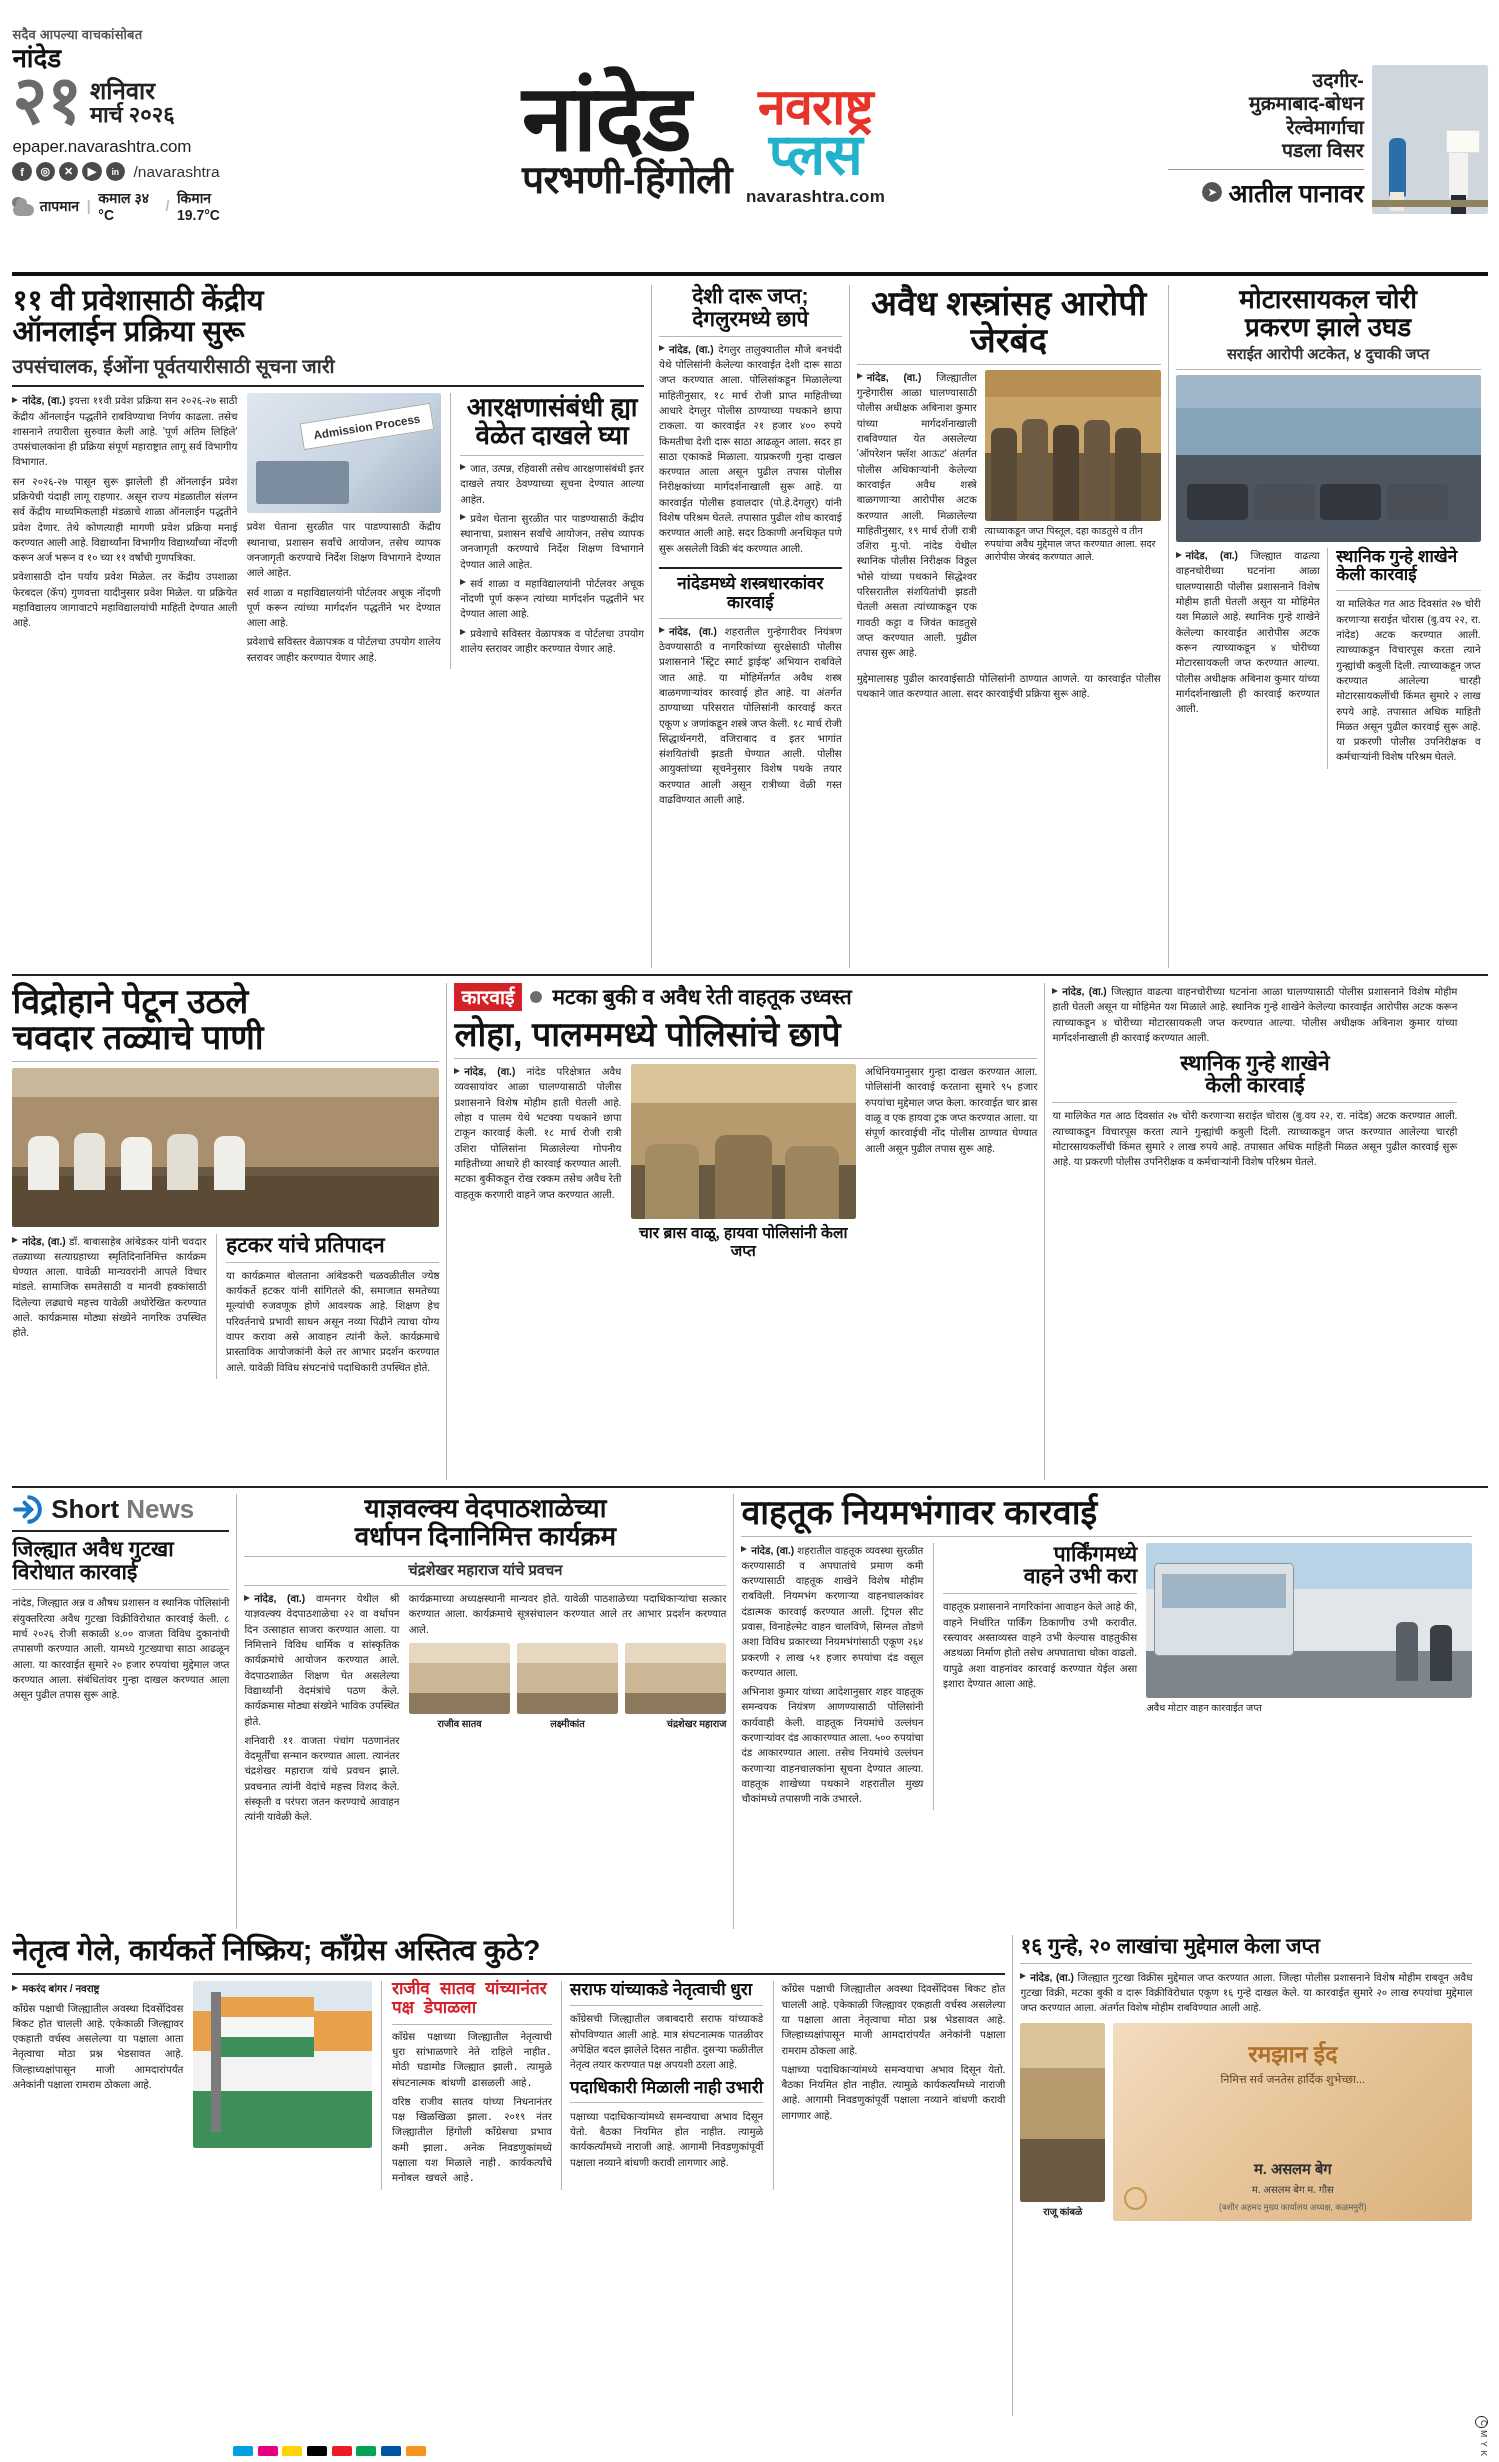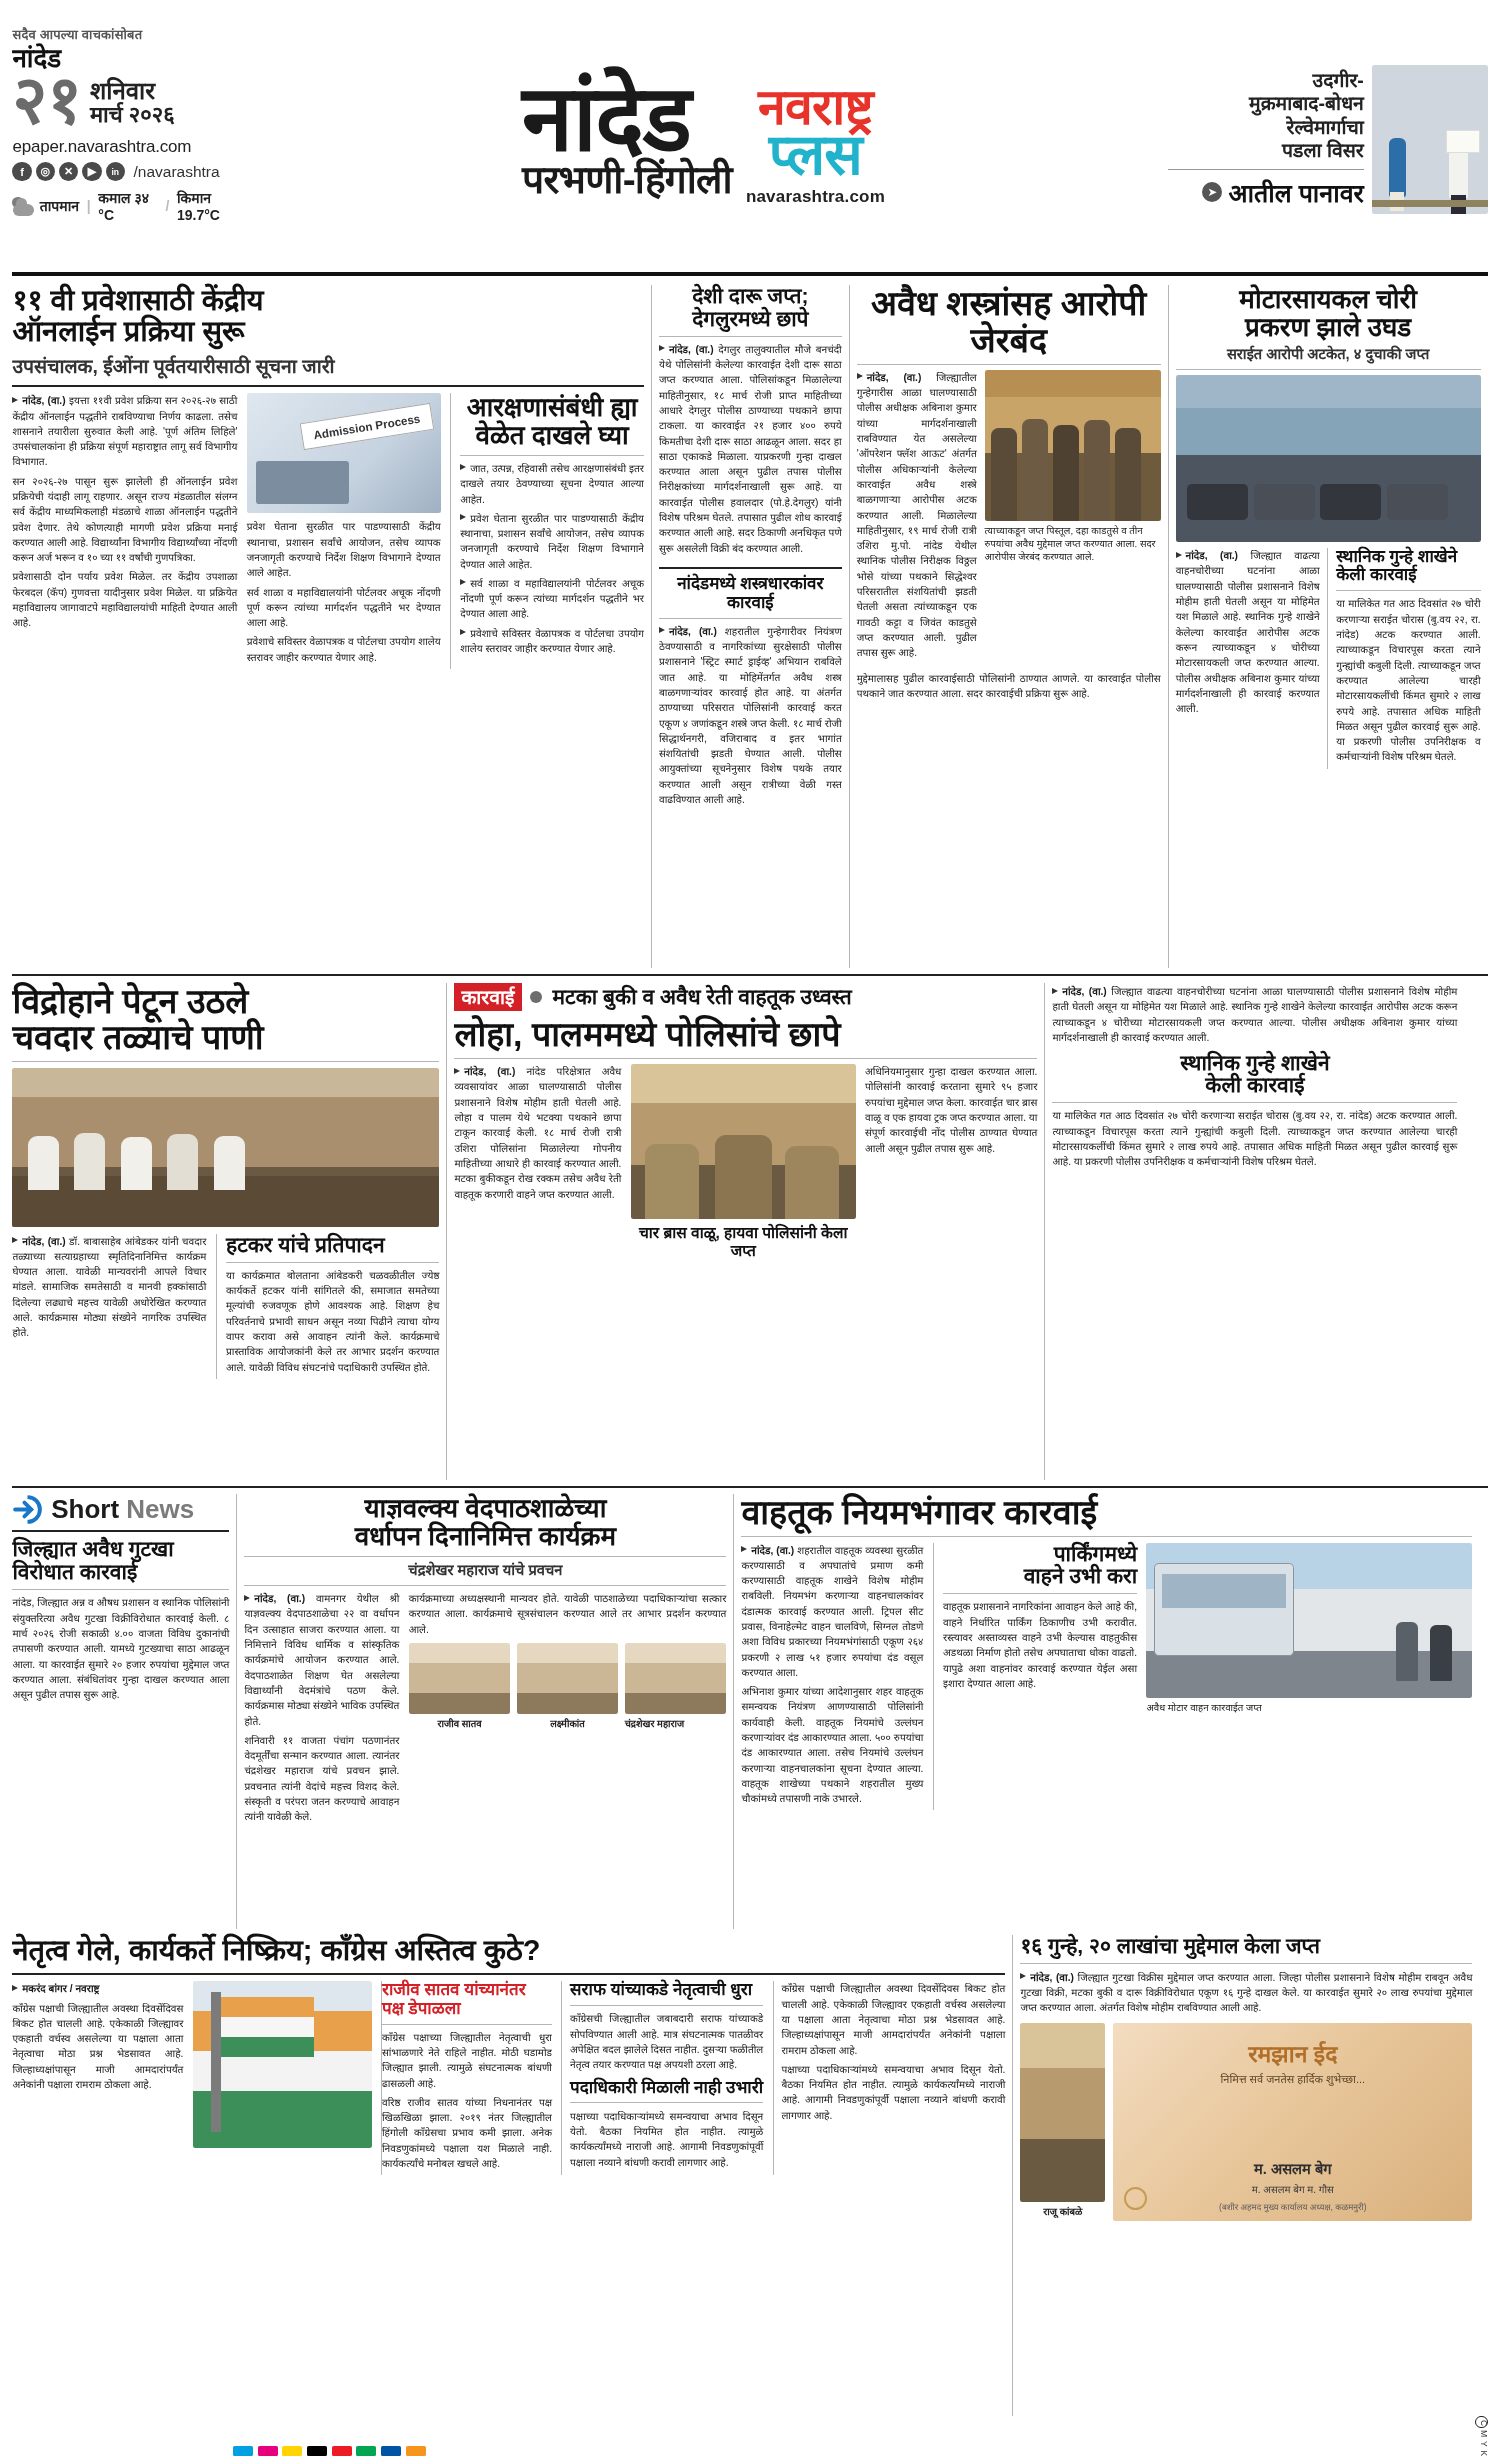--- a/index.html
+++ b/index.html
@@ -433,21 +433,21 @@
             <div style="flex:1;">
               <div class="photo p-faces" style="height:71px;"></div>
               <div class="cap" style="text-align:center;font-weight:700;">राजीव सातव</div>
             </div>
             <div style="flex:1;">
               <div class="photo p-faces" style="height:71px;"></div>
               <div class="cap" style="text-align:center;font-weight:700;">लक्ष्मीकांत</div>
             </div>
             <div style="flex:1;">
               <div class="photo p-faces" style="height:71px;"></div>
-              <div class="cap" style="text-align:left;font-weight:700;">चंद्रशेखर महाराज</div>
+              <div class="cap" style="text-align:right;font-weight:700;">चंद्रशेखर महाराज</div>
             </div>
           </div>
         </div>
       </div>
     </div>
 
     <div class="col" style="width:745px;">
       <div class="hl hl-lg">वाहतूक नियमभंगावर कारवाई</div>
       <div class="hr-thin"></div>
       <div style="display:flex;gap:9.3px;">
@@ -489,21 +489,21 @@
           <p>काँग्रेस पक्षाची जिल्ह्यातील अवस्था दिवसेंदिवस बिकट होत चालली आहे. एकेकाळी जिल्ह्यावर एकहाती वर्चस्व असलेल्या या पक्षाला आता नेतृत्वाचा मोठा प्रश्न भेडसावत आहे. जिल्हाध्यक्षांपासून माजी आमदारांपर्यंत अनेकांनी पक्षाला रामराम ठोकला आहे.</p>
         </div>
         <div style="width:179px;">
           <div class="photo p-flag" style="height:167px;">
             <div style="position:absolute;left:18.6px;top:11px;width:9.3px;height:140px;background:#7b7b7b;"></div>
             <div style="position:absolute;left:28px;top:15.5px;width:93px;height:20px;background:#e8a04a;"></div>
             <div style="position:absolute;left:28px;top:36px;width:93px;height:20px;background:#f6f6f6;"></div>
             <div style="position:absolute;left:28px;top:56px;width:93px;height:20px;background:#3d8f5a;"></div>
           </div>
         </div>
-        <div style="width:171px;border-left:0.8px solid #b5b5b5;padding-left:0;">
+        <div style="width:171px;border-left:0.8px solid #b5b5b5;padding-left:10px;font-family:Liberation Mono, monospace;">
           <div class="hl hl-xs" style="color:#d42027;">राजीव सातव यांच्यानंतर पक्ष डेपाळला</div>
           <div class="hr-thin"></div>
           <div class="body">
             <p>काँग्रेस पक्षाच्या जिल्ह्यातील नेतृत्वाची धुरा सांभाळणारे नेते राहिले नाहीत. मोठी घडामोड जिल्ह्यात झाली. त्यामुळे संघटनात्मक बांधणी ढासळली आहे.</p>
             <p>वरिष्ठ राजीव सातव यांच्या निधनानंतर पक्ष खिळखिळा झाला. २०१९ नंतर जिल्ह्यातील हिंगोली काँग्रेसचा प्रभाव कमी झाला. अनेक निवडणुकांमध्ये पक्षाला यश मिळाले नाही. कार्यकर्त्यांचे मनोबल खचले आहे.</p>
           </div>
         </div>
         <div style="width:202px;border-left:0.8px solid #b5b5b5;padding-left:7.8px;">
           <div class="hl hl-xs">सराफ यांच्याकडे नेतृत्वाची धुरा</div>
           <div class="hr-thin"></div>

